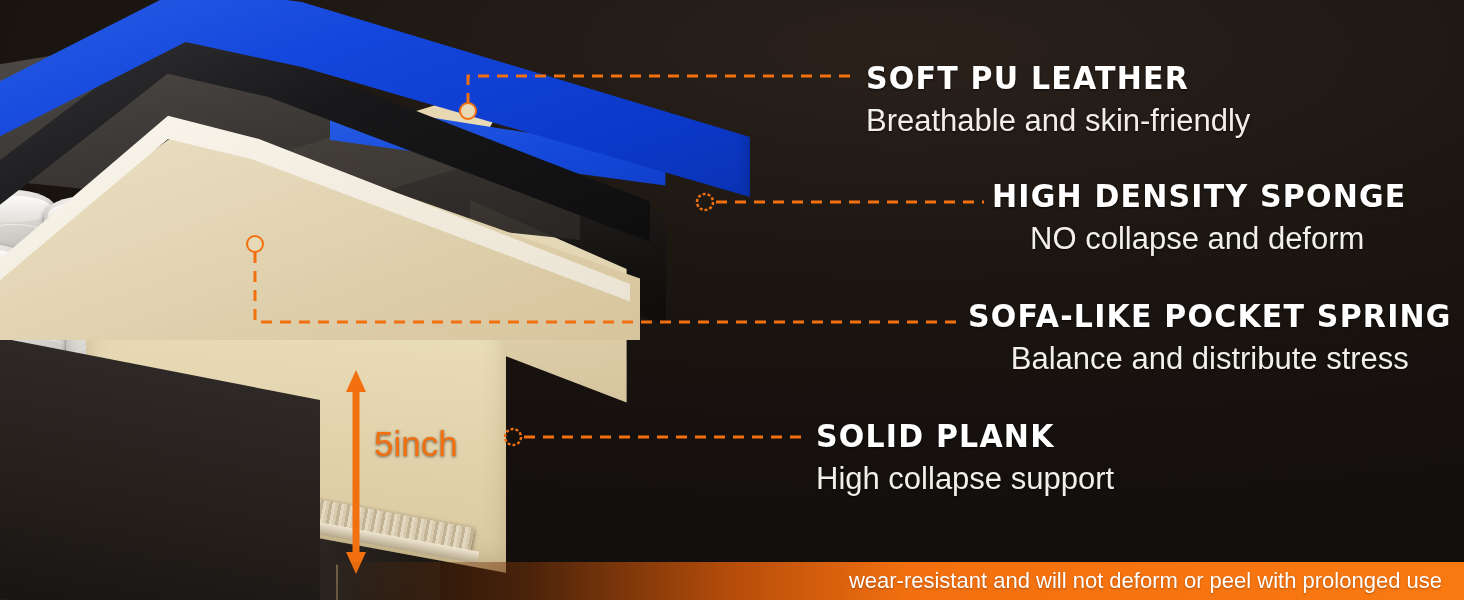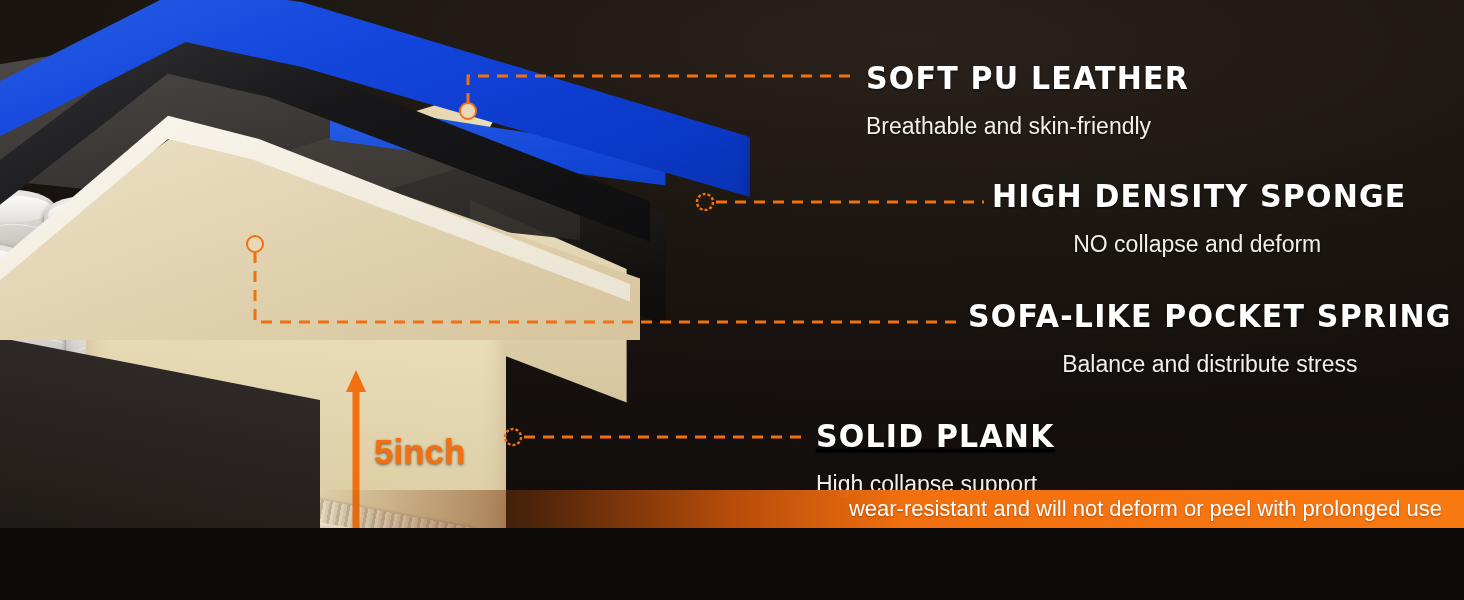--- a/index.html
+++ b/index.html
@@ -1,19 +1,19 @@
 <!DOCTYPE html>
 <html><head>
 <meta charset="utf-8">
 <style>
   * { margin:0; padding:0; box-sizing:border-box; }
   html,body { background:#0d0a08; }
   .stage {
     position:relative;
-    width:1464px; height:528px;
+    width:1464px; height:600px;
     overflow:hidden;
     font-family:"Liberation Sans", sans-serif;
     background:
       radial-gradient(120% 90% at 62% 8%, #2a211b 0%, #1d1712 38%, #16110e 70%, #120e0b 100%);
   }
 
   
   .photo { position:absolute; left:0; top:0; width:760px; height:600px; }
 
   
@@ -137,37 +137,37 @@
   .callout .head {
     font-family:"DejaVu Sans", sans-serif;
     font-weight:700; font-style:normal;
     font-size:30px; letter-spacing:1.2px;
     color:#ffffff; white-space:nowrap;
     text-transform:uppercase;
     transform:scaleY(1.06);
     text-shadow:0 1px 2px rgba(0,0,0,.7);
   }
   .callout .sub {
-    margin-top:18px;
-    font-size:23px; color:#f2efe9; white-space:nowrap;
+    margin-top:8px;
+    font-size:31px; color:#f2efe9; white-space:nowrap;
     font-family:"Liberation Sans", sans-serif;
     text-shadow:0 1px 2px rgba(0,0,0,.6);
   }
   .c1 { left:866px; top:60px; }
   .c2 { left:992px; top:178px; }
   .c3 { left:968px; top:298px; }
-  .c4 { left:816px; top:418px;text-decoration:underline; }
+  .c4 { left:816px; top:418px; }
   .c2 .sub, .c3 .sub { text-align:center; }
   .c2 .sub { margin-left:-4px; }
 
   
   .measure { position:absolute; left:352px; top:372px; }
   .measure-label {
-    position:absolute; left:22px; top:60px;
-    font-size:35px; font-weight:700; color:#f2700f;
+    position:absolute; left:22px; top:52px;
+    font-size:35px; font-weight:400; color:#f2700f;
     font-family:"Liberation Sans", sans-serif;
     white-space:nowrap;
     text-shadow:0 1px 3px rgba(0,0,0,.55);
   }
 
   
   .banner {
     position:absolute; left:0; bottom:0; width:1464px; height:38px;
     background:linear-gradient(90deg,
       rgba(13,10,8,0) 0%, rgba(60,28,8,0) 22%,

